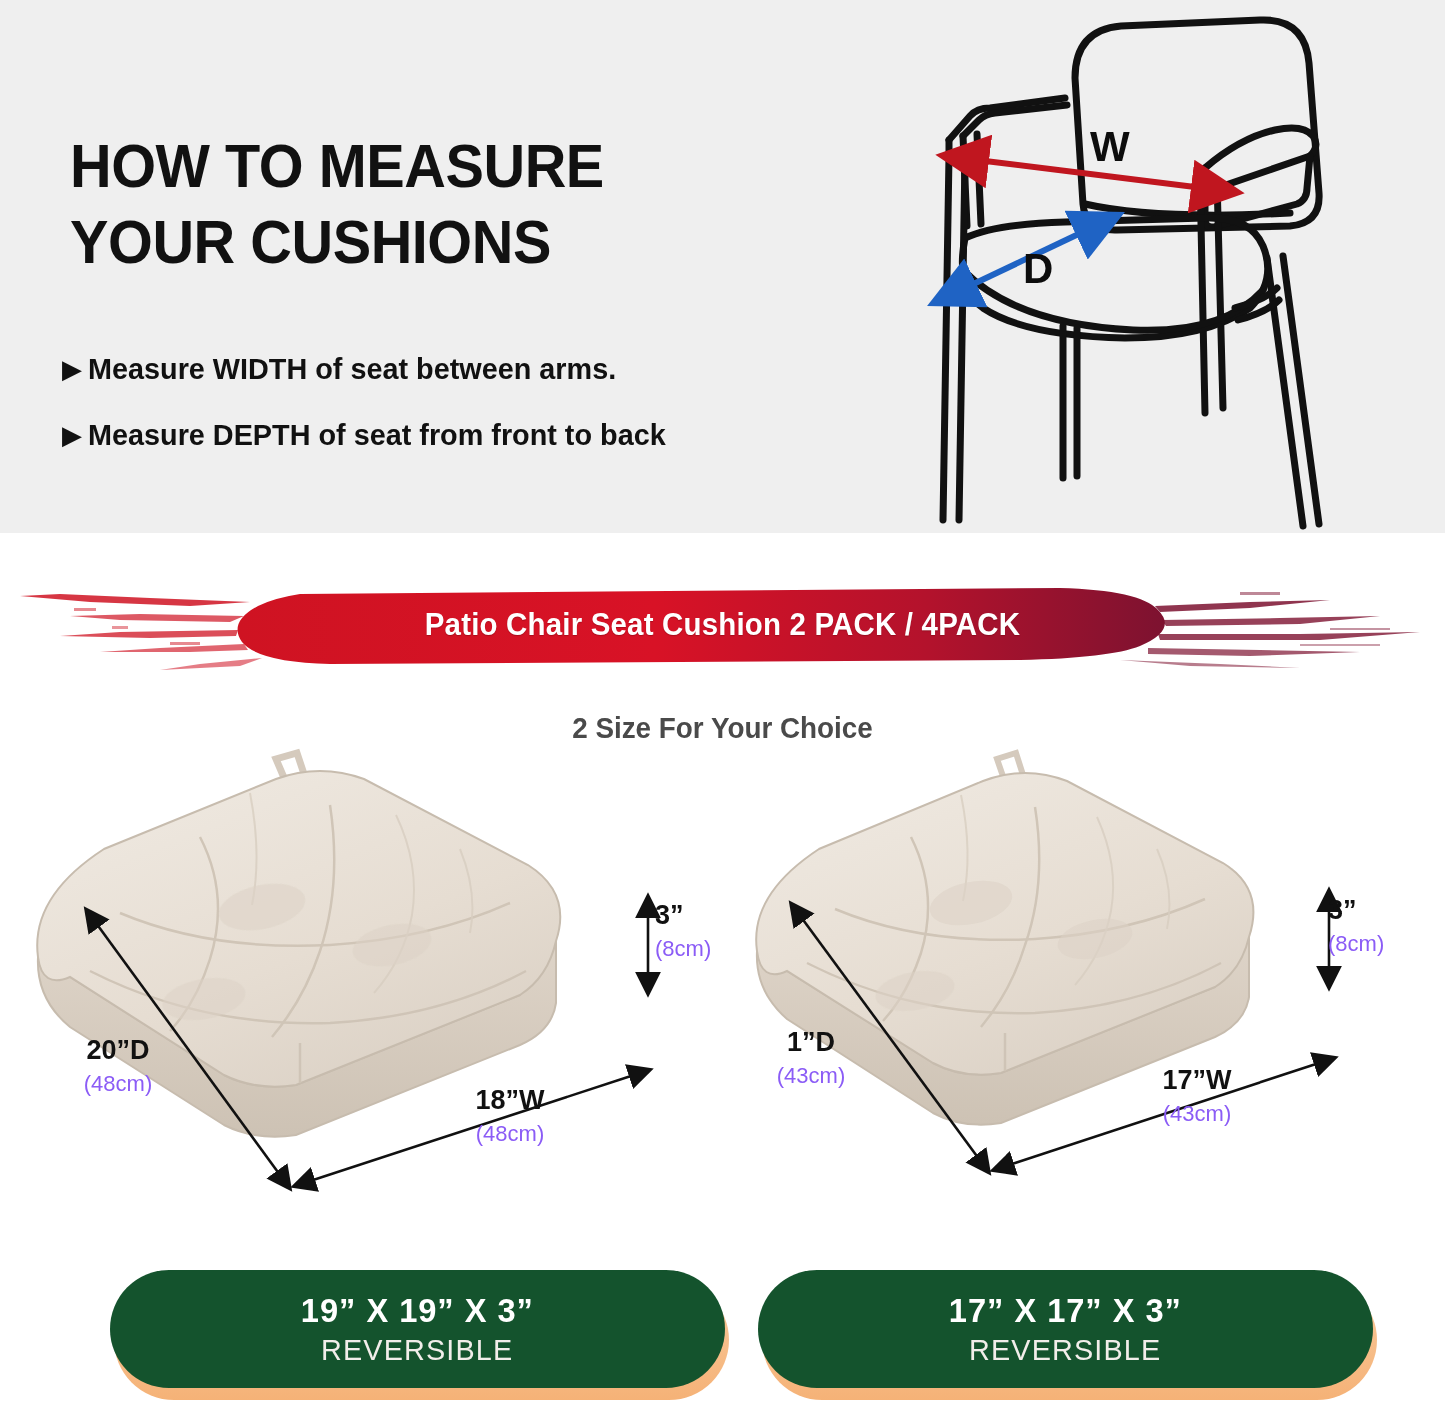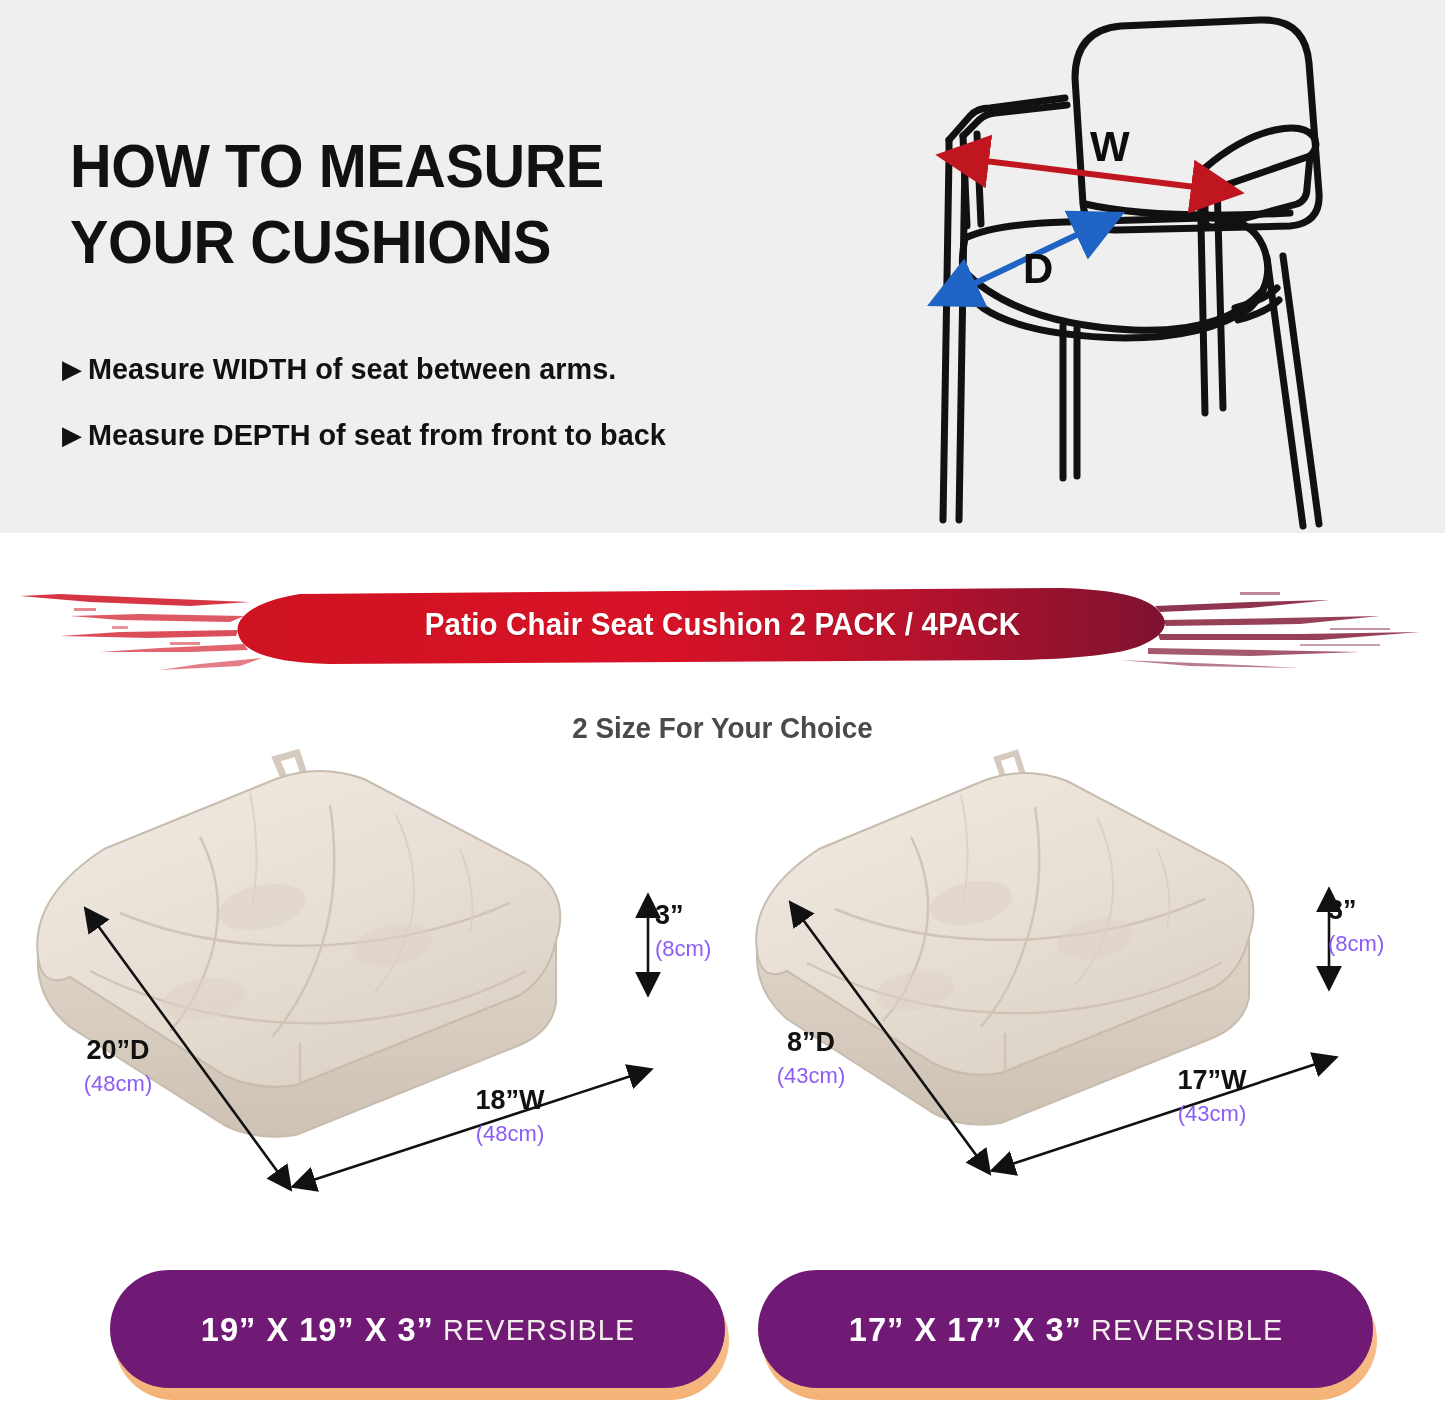--- a/index.html
+++ b/index.html
@@ -72,38 +72,38 @@
   }
   .dim .v { font-weight:bold; font-size:27px; line-height:30px; display:block; }
   .dim .c { font-weight:400; font-size:22px; line-height:30px; color:#8b5cf6; display:block; margin-top:4px;}
 
   
   .cb-left .dim-depth  { left:58px;  top:290px; width:120px; text-align:center;}
   .cb-left .dim-width  { left:430px; top:340px; width:160px; }
   .cb-left .dim-height { left:655px; top:155px; width:110px; text-align:left;}
   
   .cb-right .dim-depth  { left:28px;  top:282px; width:120px; }
-  .cb-right .dim-width  { left:409px; top:320px; width:160px;text-align:center; }
+  .cb-right .dim-width  { left:394px; top:320px; width:160px;text-align:center; }
   .cb-right .dim-height { left:605px; top:150px; width:110px; text-align:left;}
 
   
   .pill {
     position:absolute; top:1270px; width:615px; height:122px;
   }
   .pill-left  { left:110px; }
   .pill-right { left:758px; }
   .pill-shadow {
     position:absolute; left:4px; top:10px; width:615px; height:120px;
     background:linear-gradient(180deg,#f8cb9e 0%, #f5b277 100%);
     border-radius:62px;
   }
   .pill-face {
     position:absolute; left:0; top:0; width:615px; height:118px;
-    background:#701a75; border-radius:60px;
-    display:flex; flex-direction:row; align-items:center; justify-content:center;
+    background:#14532d; border-radius:60px;
+    display:flex; flex-direction:column; align-items:center; justify-content:center;
   }
   .pill-size {
     color:#ffffff; font-weight:bold; font-size:34px; line-height:40px;
     letter-spacing:1px; transform:scaleX(0.96);
   }
   .pill-sub {
     color:#f2eeea; font-weight:400; font-size:30px; line-height:36px;
     letter-spacing:1.2px; margin-top:2px; transform:scaleX(0.96);
   }
 </style>
@@ -353,21 +353,21 @@
       </g>
 
       <g stroke="#111111" stroke-width="2.6">
         <line x1="78" y1="172" x2="256" y2="414" marker-start="url(#ahBk1)" marker-end="url(#ahBk2)"></line>
         <line x1="286" y1="420" x2="596" y2="318" marker-start="url(#ahBk1)" marker-end="url(#ahBk2)"></line>
         <line x1="606" y1="162" x2="606" y2="226" marker-start="url(#ahBk1)" marker-end="url(#ahBk2)"></line>
       </g>
     </svg>
 
     <div class="dim dim-depth">
-      <span class="v">8”D</span>
+      <span class="v">1”D</span>
       <span class="c">(43cm)</span>
     </div>
     <div class="dim dim-width">
       <span class="v">17”W</span>
       <span class="c">(43cm)</span>
     </div>
     <div class="dim dim-height">
       <span class="v">3”</span>
       <span class="c">(8cm)</span>
     </div>

